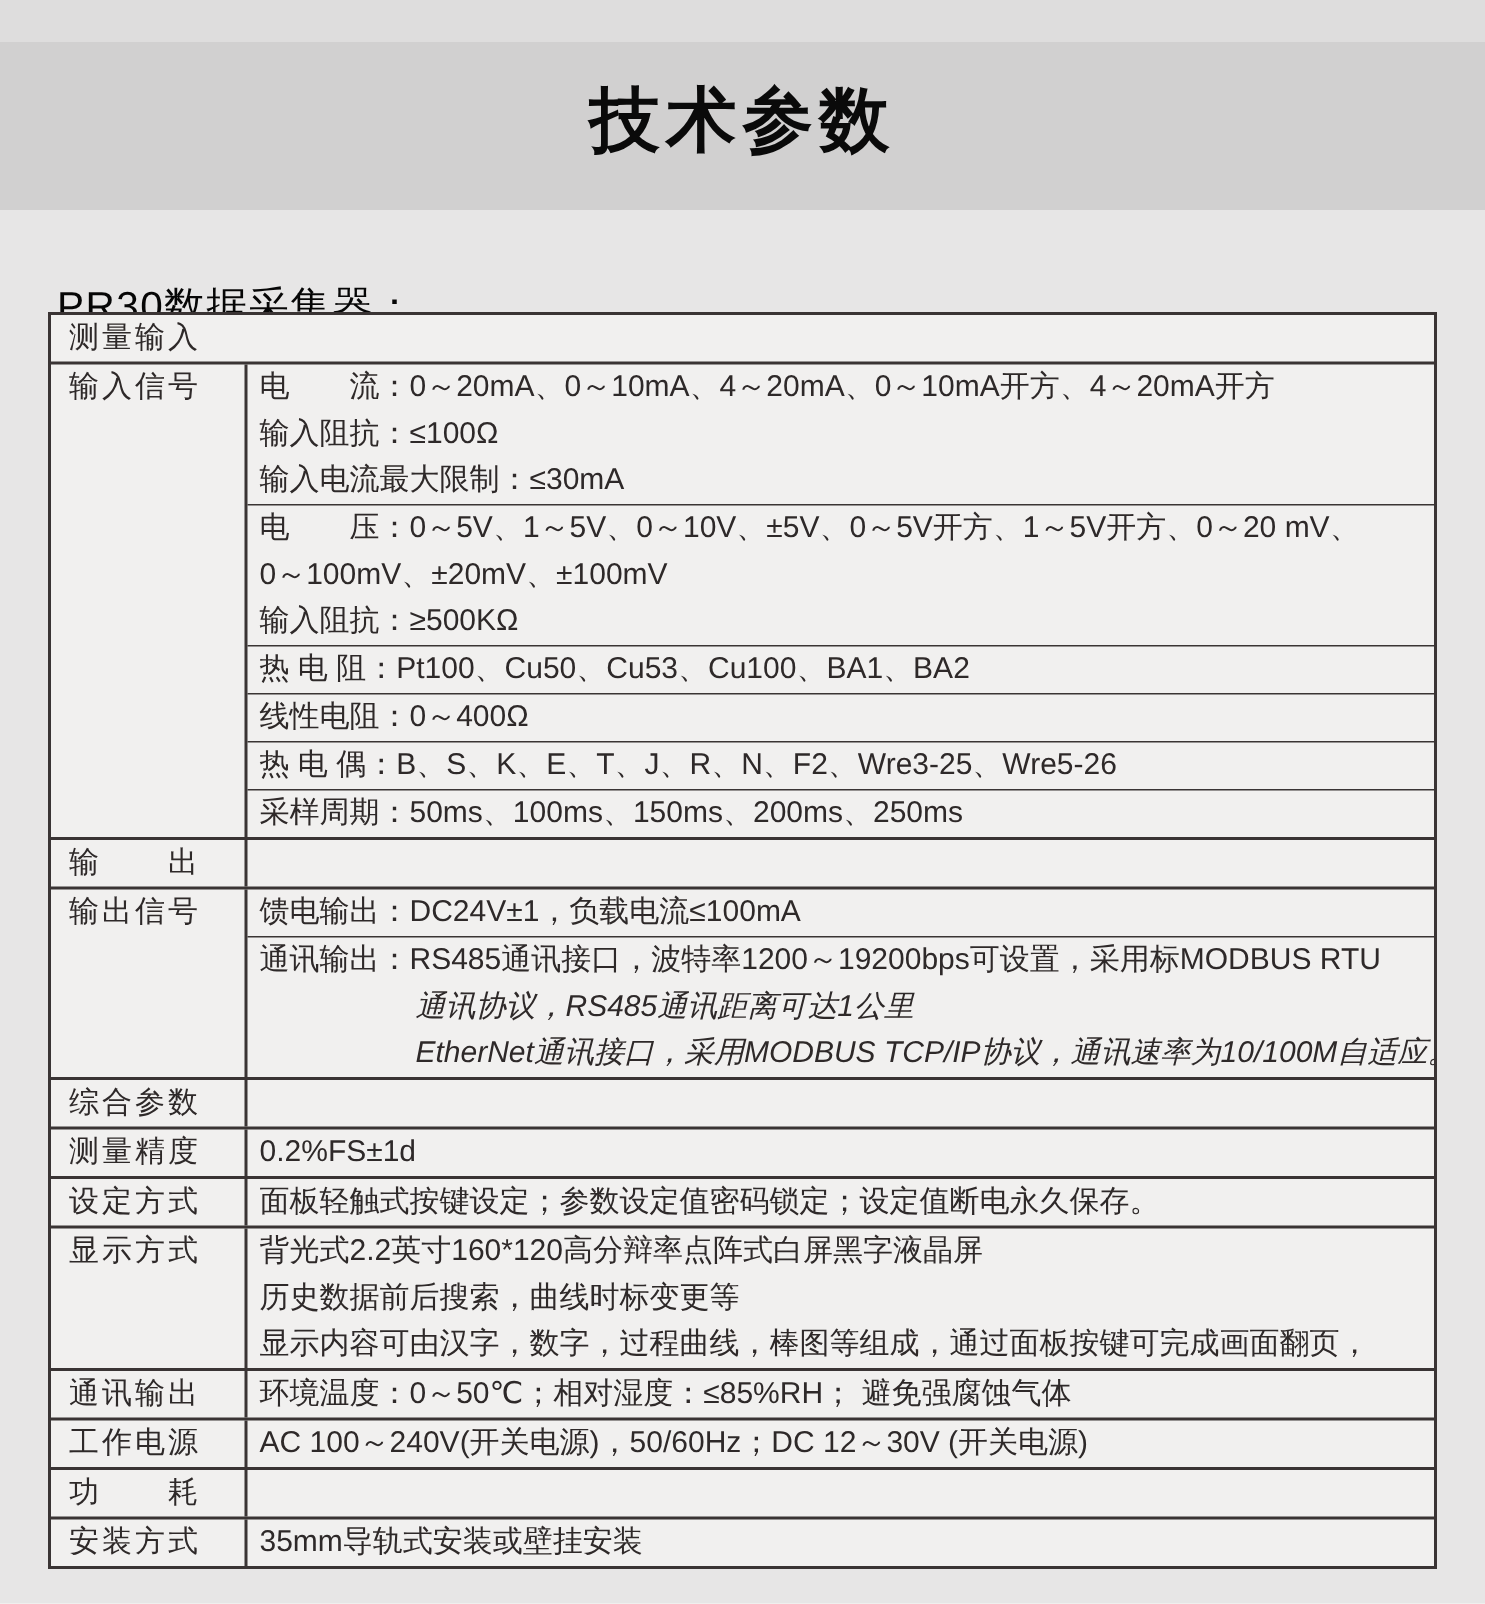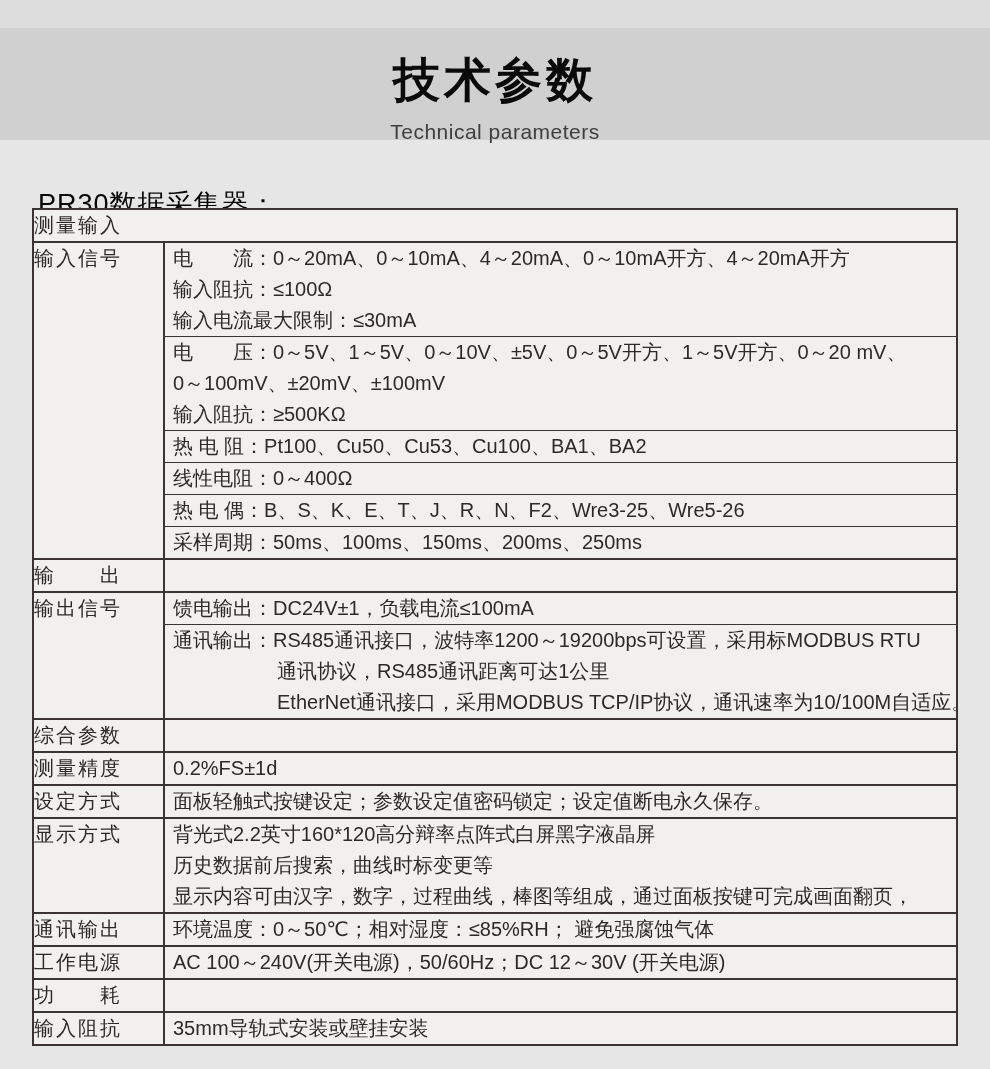--- a/index.html
+++ b/index.html
@@ -14,40 +14,39 @@
   .band .subtitle{font-size:21px;color:#3e3e3e;letter-spacing:0.5px;margin-top:-4px;}
   .product{position:absolute;top:150px;left:38px;font-size:27px;font-weight:500;letter-spacing:1px;color:#060606;margin-top:36px;}
   .tbl{
     position:absolute;top:208px;left:32px;width:926px;
     border:2px solid #3a3434;background:#f1f0ef;box-sizing:border-box;
   }
   .row{display:flex;border-top:2px solid #3a3434;}
   .row:first-child{border-top:none;}
   .lbl{
     flex:0 0 131px;max-width:131px;border-right:2px solid #3a3434;
-    font-size:20px;letter-spacing:2px;line-height:31px;
+    padding-left:12px;font-size:20px;letter-spacing:2px;line-height:31px;
     box-sizing:border-box;white-space:nowrap;overflow:hidden;
   }
   .row.section .lbl{flex:1 1 auto;max-width:none;border-right:none;}
   .content{flex:1 1 auto;min-width:0;display:flex;flex-direction:column;}
   .cell{border-top:1.5px solid #3a3434;}
   .cell:first-child{border-top:none;}
   .line{height:31px;line-height:31px;padding-left:8px;font-size:20px;white-space:nowrap;overflow:hidden;}
-  .line.ind{padding-left:112px;}
+  .line.ind{padding-left:112px;font-style:italic;}
 </style>
 </head>
 <body>
 
 <div class="stage">
 
   <div class="topstrip"></div>
 
   <div class="band">
     <h1 class="title">技术参数</h1>
-    <div class="subtitle">Technical parameters</div>
   </div>
 
   <div class="product">PR30数据采集器：</div>
 
   <div class="tbl">
 
     <div class="row section">
       <div class="lbl">测量输入</div>
     </div>
 
@@ -156,21 +155,21 @@
           <div class="line">AC 100～240V(开关电源)，50/60Hz；DC 12～30V (开关电源)</div>
         </div>
       </div>
     </div>
 
     <div class="row">
       <div class="lbl">功　　耗</div>
     </div>
 
     <div class="row">
-      <div class="lbl">输入阻抗</div>
+      <div class="lbl">安装方式</div>
       <div class="content">
         <div class="cell">
           <div class="line">35mm导轨式安装或壁挂安装</div>
         </div>
       </div>
     </div>
 
   </div>
 </div>
 

